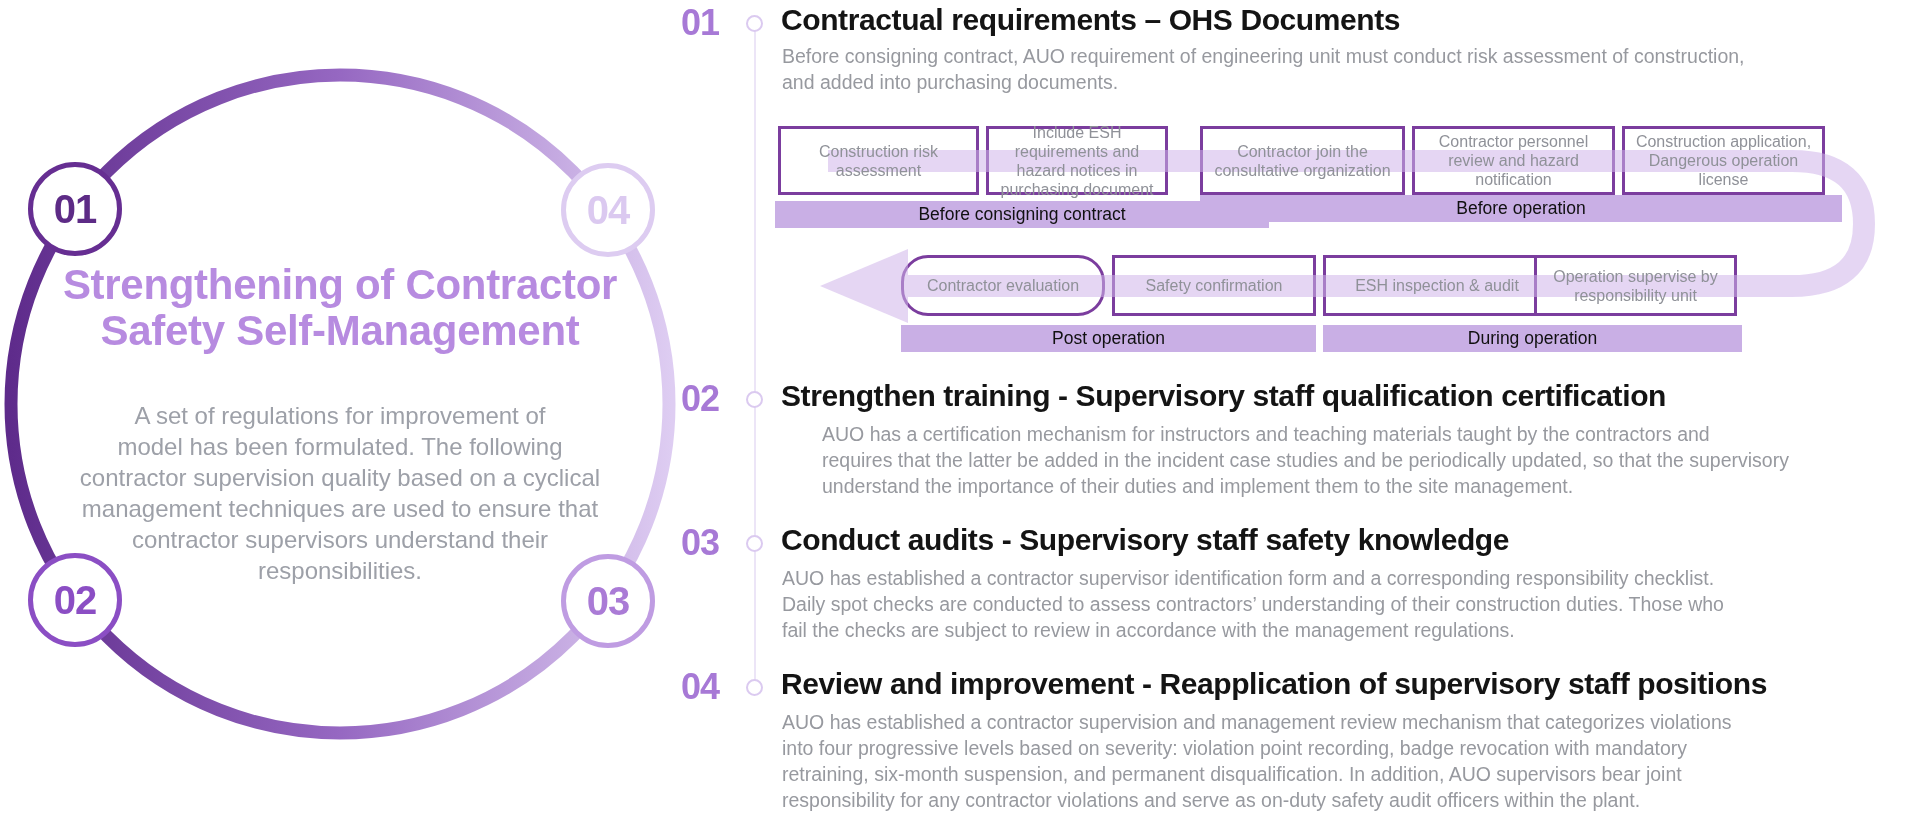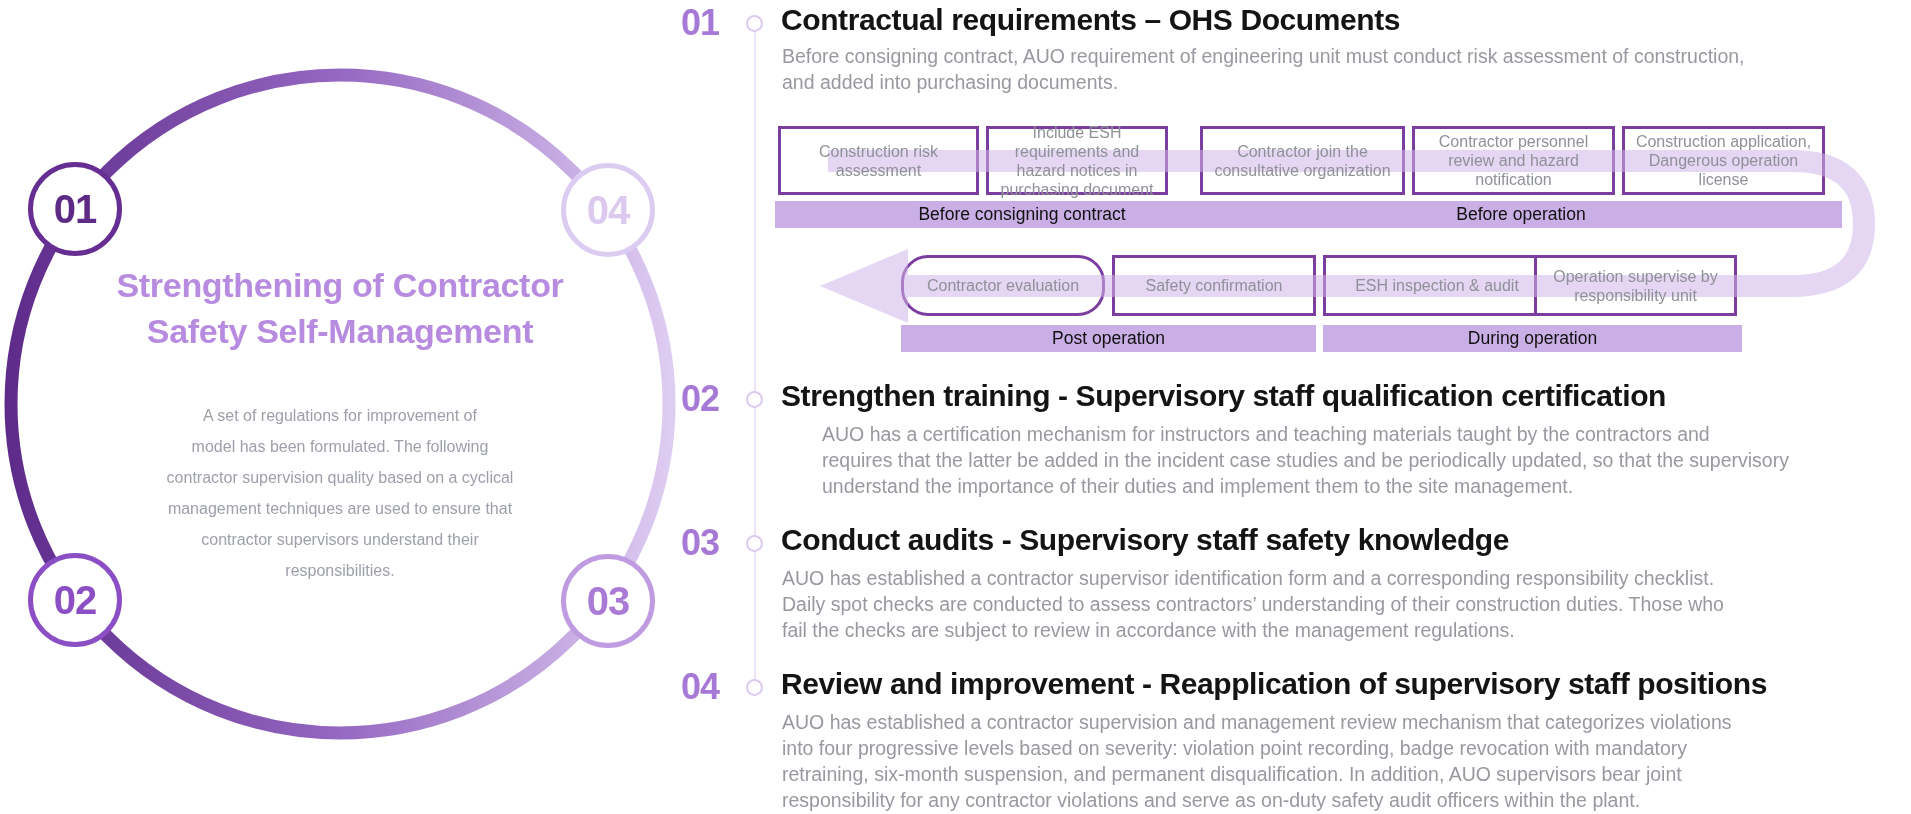--- a/index.html
+++ b/index.html
@@ -11,24 +11,24 @@
   #cycle-svg { position:absolute; left:0; top:0; }
   .badge { position:absolute; width:94px; height:94px; border-radius:50%;
            background:#fff; display:flex; align-items:center; justify-content:center;
            font-weight:bold; font-size:40px; letter-spacing:-1px; z-index:3; }
   #badge-01 { left:28px;  top:162px; border:5px solid #662e92; color:#5d2b86; }
   #badge-04 { left:561px; top:163px; border:5px solid #ddccf1; color:#dbc9f0; }
   #badge-02 { left:28px;  top:553px; border:5px solid #8b4ec4; color:#8b4ec4; }
   #badge-03 { left:561px; top:554px; border:5px solid #bf9ce2; color:#aa7bd6; }
 
   .cycle-title { position:absolute; left:40px; top:262px; width:600px; text-align:center;
-                 font-size:34px; font-weight:bold; color:#b78be0; line-height:46px;
+                 font-size:42px; font-weight:bold; color:#b78be0; line-height:46px;
                  letter-spacing:-0.3px; z-index:2; }
   .cycle-desc  { position:absolute; left:50px; top:400px; width:580px; text-align:center;
-                 font-size:16px; color:#9da0a8; line-height:31px; z-index:2; }
+                 font-size:24px; color:#9da0a8; line-height:31px; z-index:2; }
 
   
   .v-connector { position:absolute; left:754px; top:28px; width:2px; height:660px;
                  background:#ece5f7; z-index:0; }
   .sec-number { position:absolute; left:681px; width:64px; text-align:left;
                 font-size:36px; font-weight:bold; color:#a779d6; letter-spacing:-1px; z-index:2;}
   .sec-marker { position:absolute; left:746px; width:17px; height:17px; border-radius:50%;
                 border:2px solid #dbcaf0; background:#fff; z-index:2; }
   .sec-title  { position:absolute; left:781px; font-size:30px; font-weight:bold;
                 color:#141414; letter-spacing:-0.4px; white-space:nowrap; z-index:2; }
@@ -105,21 +105,21 @@
   <div class="flow-box r1" style="left:1412px; width:203px;">
       <span>Contractor personnel review and hazard notification</span>
     </div>
   <div class="flow-box r1" style="left:1622px; width:203px;">
       <span>Construction application, Dangerous operation license</span>
     </div>
 
   <div class="flow-bar" style="left:775px;  top:201px; width:494px;">
       <span>Before consigning contract</span>
     </div>
-  <div class="flow-bar" style="left:1200px; top:201px; width:642px;text-align:right;">
+  <div class="flow-bar" style="left:1200px; top:195px; width:642px;text-align:right;">
       <span>Before operation</span>
     </div>
 
   <div class="flow-box r2" style="left:901px;  width:204px;border-radius:27px;">
       <span>Contractor evaluation</span>
     </div>
   <div class="flow-box r2" style="left:1112px; width:204px;">
       <span>Safety confirmation</span>
     </div>
   <div class="flow-box r2" style="left:1323px; width:228px;">

